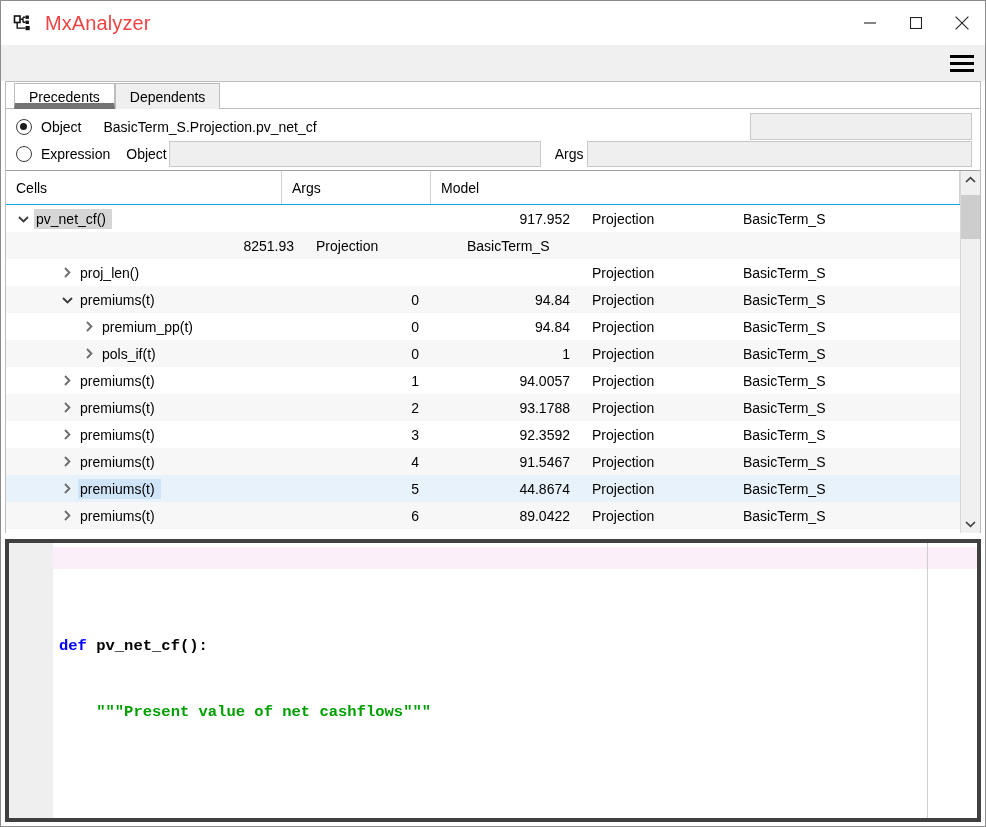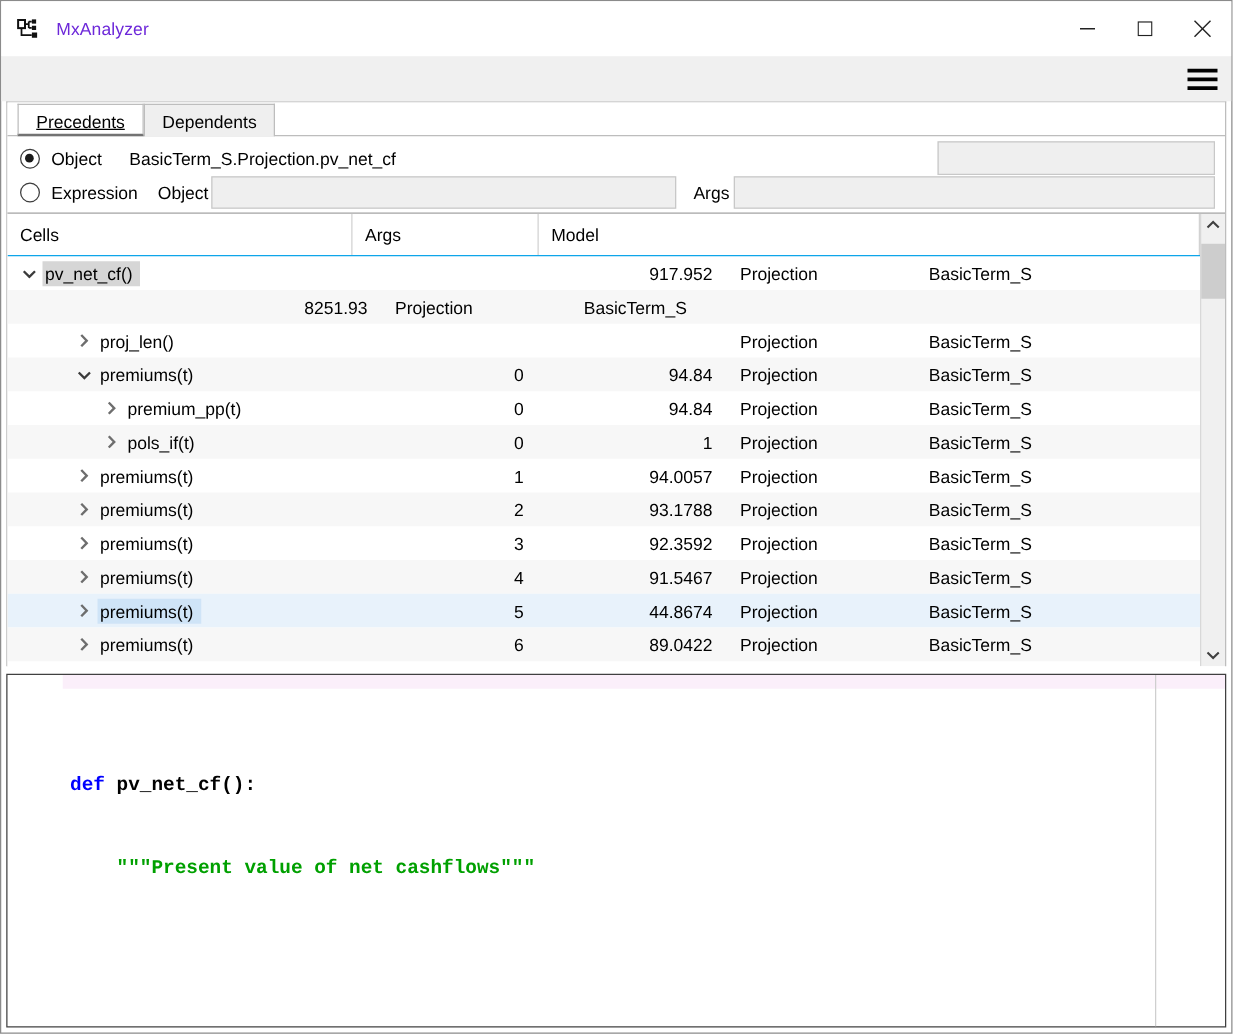--- a/index.html
+++ b/index.html
@@ -24,21 +24,21 @@
     height:44px;flex:0 0 44px;
     background:#ffffff;
     display:flex;align-items:center;
     position:relative;
   }
   .app-icon{
     width:20px;height:20px;margin-left:12px;margin-right:12px;
     flex:0 0 20px;position:relative;
   }
   .title-text{
-    font-size:14px;color:#6d28d9;letter-spacing:.1px;
+    font-size:20px;color:#ef4444;letter-spacing:.1px;
     font-family:"Liberation Sans",sans-serif;
   }
   .winbtns{position:absolute;right:0;top:0;height:44px;display:flex;}
   .winbtn{
     width:46px;height:44px;display:flex;align-items:center;justify-content:center;
     background:transparent;
   }
   .winbtn svg{display:block;}
 
   
@@ -77,21 +77,21 @@
     height:26px;line-height:26px;
     padding:0 14px;
     font-size:14px;color:#000;
     border:1px solid #bdbdbd;
     border-bottom:none;
     background:#efefef;
     position:relative;top:1px;
     box-sizing:border-box;
     font-family:"Liberation Sans",sans-serif;
   }
-  .tab.active{background:#ffffff;border-bottom:2px solid #737373;z-index:2;text-decoration:underline;}
+  .tab.active{background:#ffffff;border-bottom:6px solid #737373;z-index:2;}
 
   
   .selrows{flex:0 0 auto;padding:4px 0 3px 0;background:#fff;}
   .selrow{display:flex;align-items:center;height:27px;}
   .radio{
     width:16px;height:16px;border-radius:50%;
     border:1.6px solid #3c3c3c;background:#fff;
     margin-left:10px;margin-right:9px;flex:0 0 16px;
     box-sizing:border-box;position:relative;
   }
@@ -162,23 +162,23 @@
     position:relative;
   }
   .sb-arrow{height:18px;width:19px;display:flex;align-items:center;justify-content:center;}
   .sb-track{flex:1 1 auto;width:19px;position:relative;}
   .sb-thumb{position:absolute;left:0;top:6px;width:19px;height:44px;background:#cdcdcd;}
 
   
   .codewrap{
     flex:0 0 283px;height:283px;
     margin:6px 4px 4px 4px;
-    border:1px solid #404040;
+    border:4px solid #404040;
     background:#fff;display:flex;
-    box-sizing:border-box;position:relative;overflow:hidden;align-items:center;
+    box-sizing:border-box;position:relative;overflow:hidden;
   }
   .gutter{
     flex:0 0 43px;width:43px;background:#efefef;
     border-right:1px solid #efefef;
   }
   .codearea{
     flex:1 1 auto;position:relative;min-width:0;
     font-family:"Liberation Mono",monospace;
     font-size:15.5px;line-height:22px;
     padding-top:4px;

